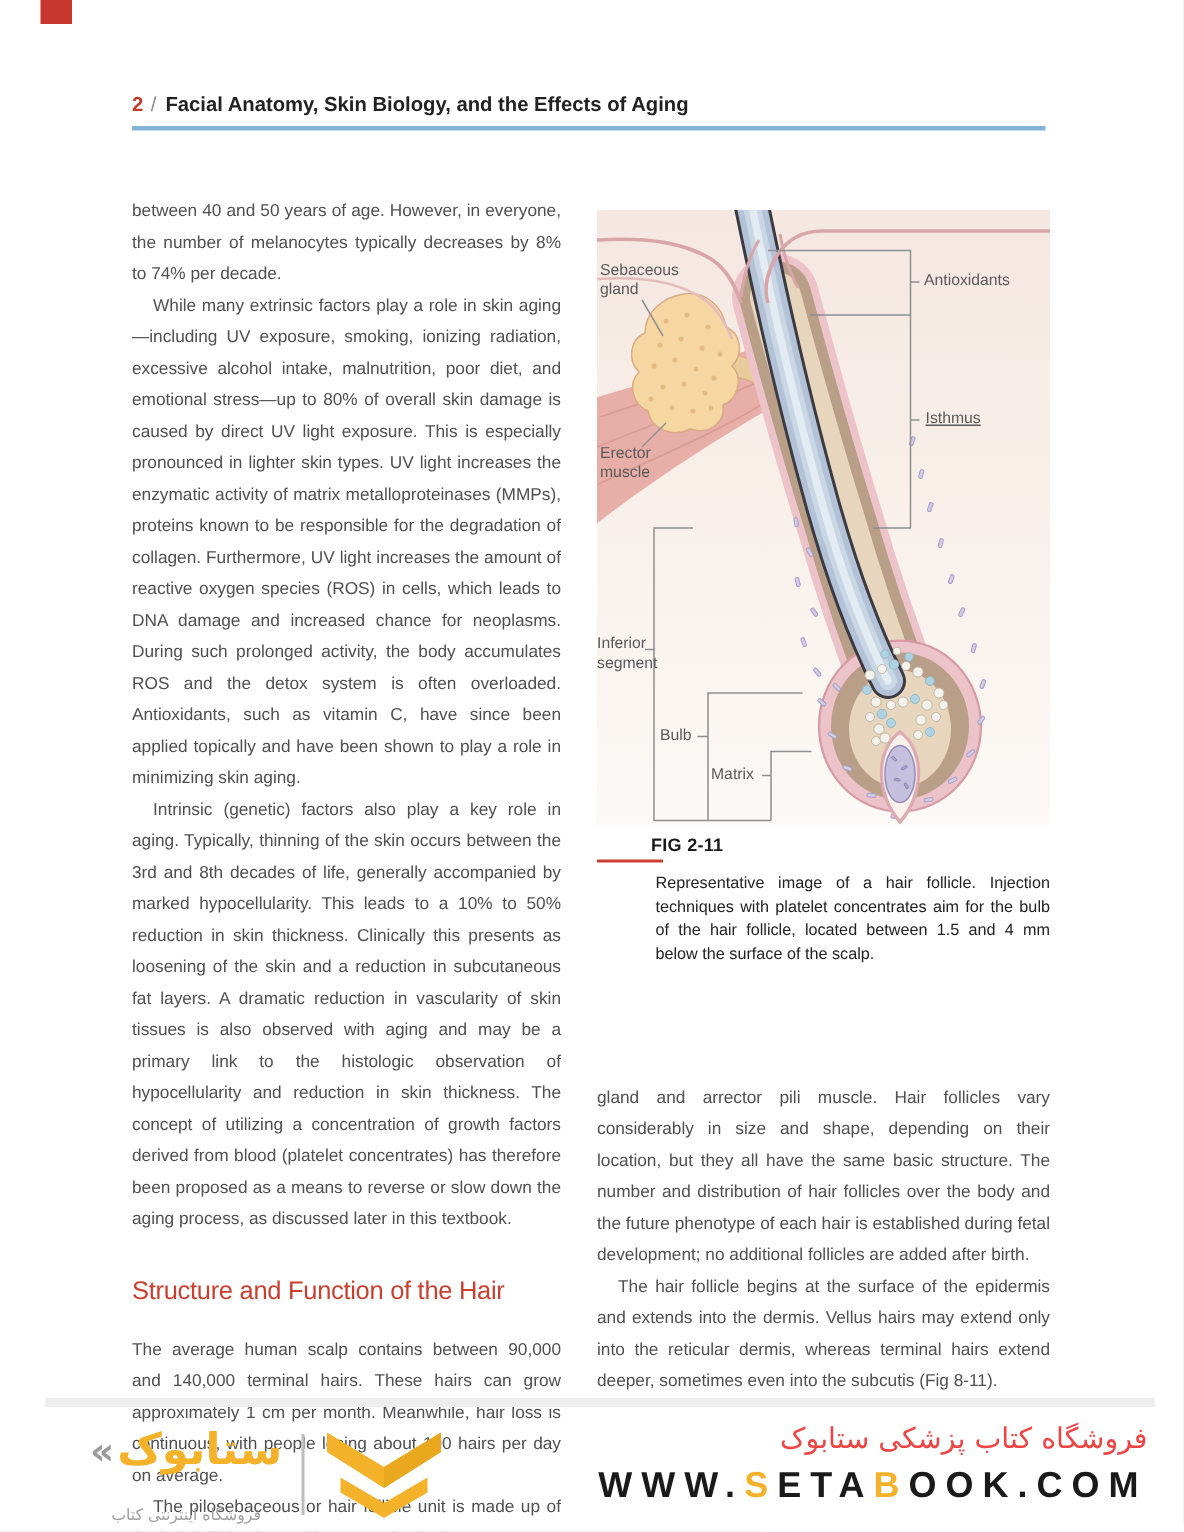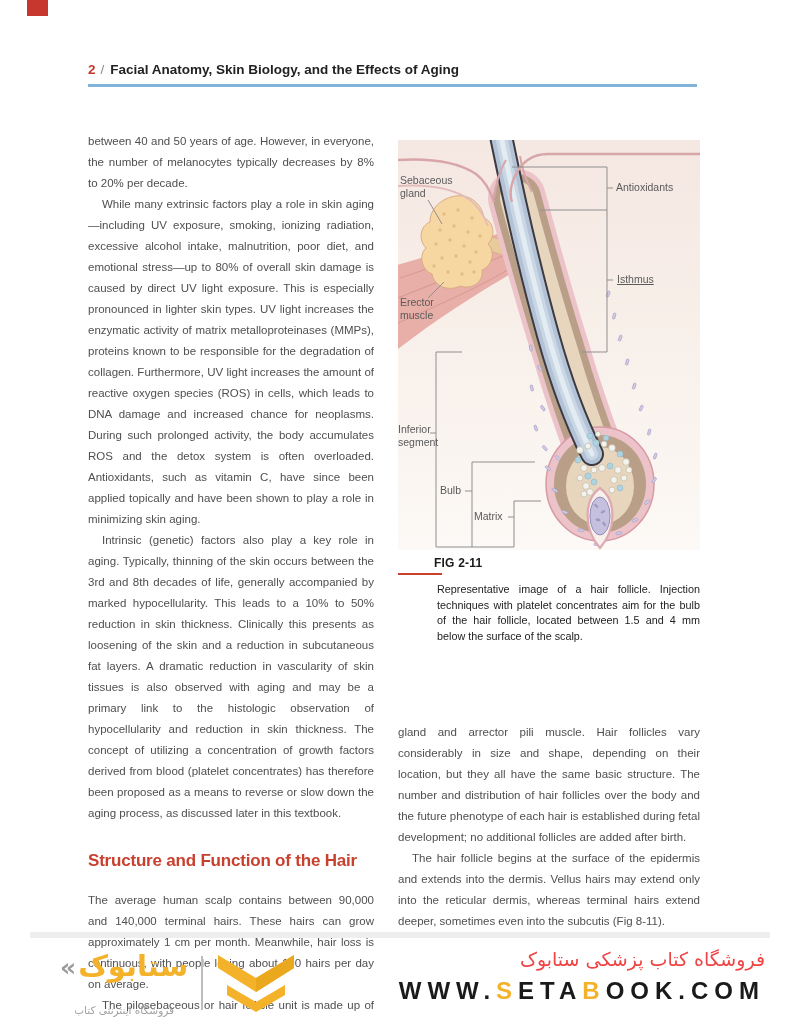--- a/index.html
+++ b/index.html
@@ -13,21 +13,21 @@
   .run-head{position:absolute;left:88px;top:62px;font-size:13.5px;font-weight:bold;color:#222;
     letter-spacing:0;white-space:nowrap;}
   .run-head .num{color:#bf3a2c;margin-right:5px;}
   .run-head .sep{color:#8a8a8a;font-weight:normal;margin-right:6px;}
   .head-rule{position:absolute;left:88px;top:84px;width:609px;height:3px;background:#82b3d8;}
   
   .col{position:absolute;color:#4f4f51;font-size:11.5px;line-height:21px;text-align:justify;}
   .col p{margin:0;}
   .col p.indent{text-indent:14px;}
   .left-col{left:88px;top:131px;width:286px;}
-  .section-heading{color:#c9402f;font-size:17px;font-weight:bold;line-height:22px;
+  .section-heading{color:#c9402f;font-size:17px;font-weight:normal;line-height:22px;
     margin:26px 0 18px 0;text-align:left;letter-spacing:-0.2px;}
   .right-text{left:398px;top:722px;width:302px;}
   
   .figure-wrap{position:absolute;left:398px;top:140px;width:302px;height:410px;}
   .figure-wrap svg{display:block;}
   .fig-label{position:absolute;font-size:10.5px;line-height:13px;color:#5a5a5a;}
   
   .caption{position:absolute;left:398px;top:556px;width:302px;}
   .caption .fig-no{font-size:12px;font-weight:bold;color:#1a1a1a;letter-spacing:0.2px;padding-left:36px;}
   .caption .cap-rule{width:44px;height:2px;background:#c9402f;margin:3px 0 7px 0;}
@@ -52,21 +52,21 @@
 <div class="page">
 
   <div class="corner-tab"></div>
 
   <div class="run-head">
     <span class="num">2</span><span class="sep">/</span><span>Facial Anatomy, Skin Biology, and the Effects of Aging</span>
   </div>
   <div class="head-rule"></div>
 
   <div class="col left-col">
-    <p>between 40 and 50 years of age. However, in everyone, the number of melanocytes typically decreases by 8% to 20% per decade.</p>
+    <p>between 40 and 50 years of age. However, in everyone, the number of melanocytes typically decreases by 8% to 74% per decade.</p>
     <p class="indent">While many extrinsic factors play a role in skin aging—including UV exposure, smoking, ionizing radiation, excessive alcohol intake, malnutrition, poor diet, and emotional stress—up to 80% of overall skin damage is caused by direct UV light exposure. This is especially pronounced in lighter skin types. UV light increases the enzymatic activity of matrix metalloproteinases (MMPs), proteins known to be responsible for the degradation of collagen. Furthermore, UV light increases the amount of reactive oxygen species (ROS) in cells, which leads to DNA damage and increased chance for neoplasms. During such prolonged activity, the body accumulates ROS and the detox system is often overloaded. Antioxidants, such as vitamin C, have since been applied topically and have been shown to play a role in minimizing skin aging.</p>
     <p class="indent">Intrinsic (genetic) factors also play a key role in aging. Typically, thinning of the skin occurs between the 3rd and 8th decades of life, generally accompanied by marked hypocellularity. This leads to a 10% to 50% reduction in skin thickness. Clinically this presents as loosening of the skin and a reduction in subcutaneous fat layers. A dramatic reduction in vascularity of skin tissues is also observed with aging and may be a primary link to the histologic observation of hypocellularity and reduction in skin thickness. The concept of utilizing a concentration of growth factors derived from blood (platelet concentrates) has therefore been proposed as a means to reverse or slow down the aging process, as discussed later in this textbook.</p>
     <h2 class="section-heading">Structure and Function of the Hair</h2>
     <p>The average human scalp contains between 90,000 and 140,000 terminal hairs. These hairs can grow approximately 1 cm per month. Meanwhile, hair loss is continuous, with people losing about 100 hairs per day on average.</p>
     <p class="indent">The pilosebaceous or hair follicle unit is made up of the hair follicle along with an attached sebaceous</p>
   </div>
 
   <div class="figure-wrap">
     <svg width="302" height="410" viewBox="0 0 302 410">
       <defs>

